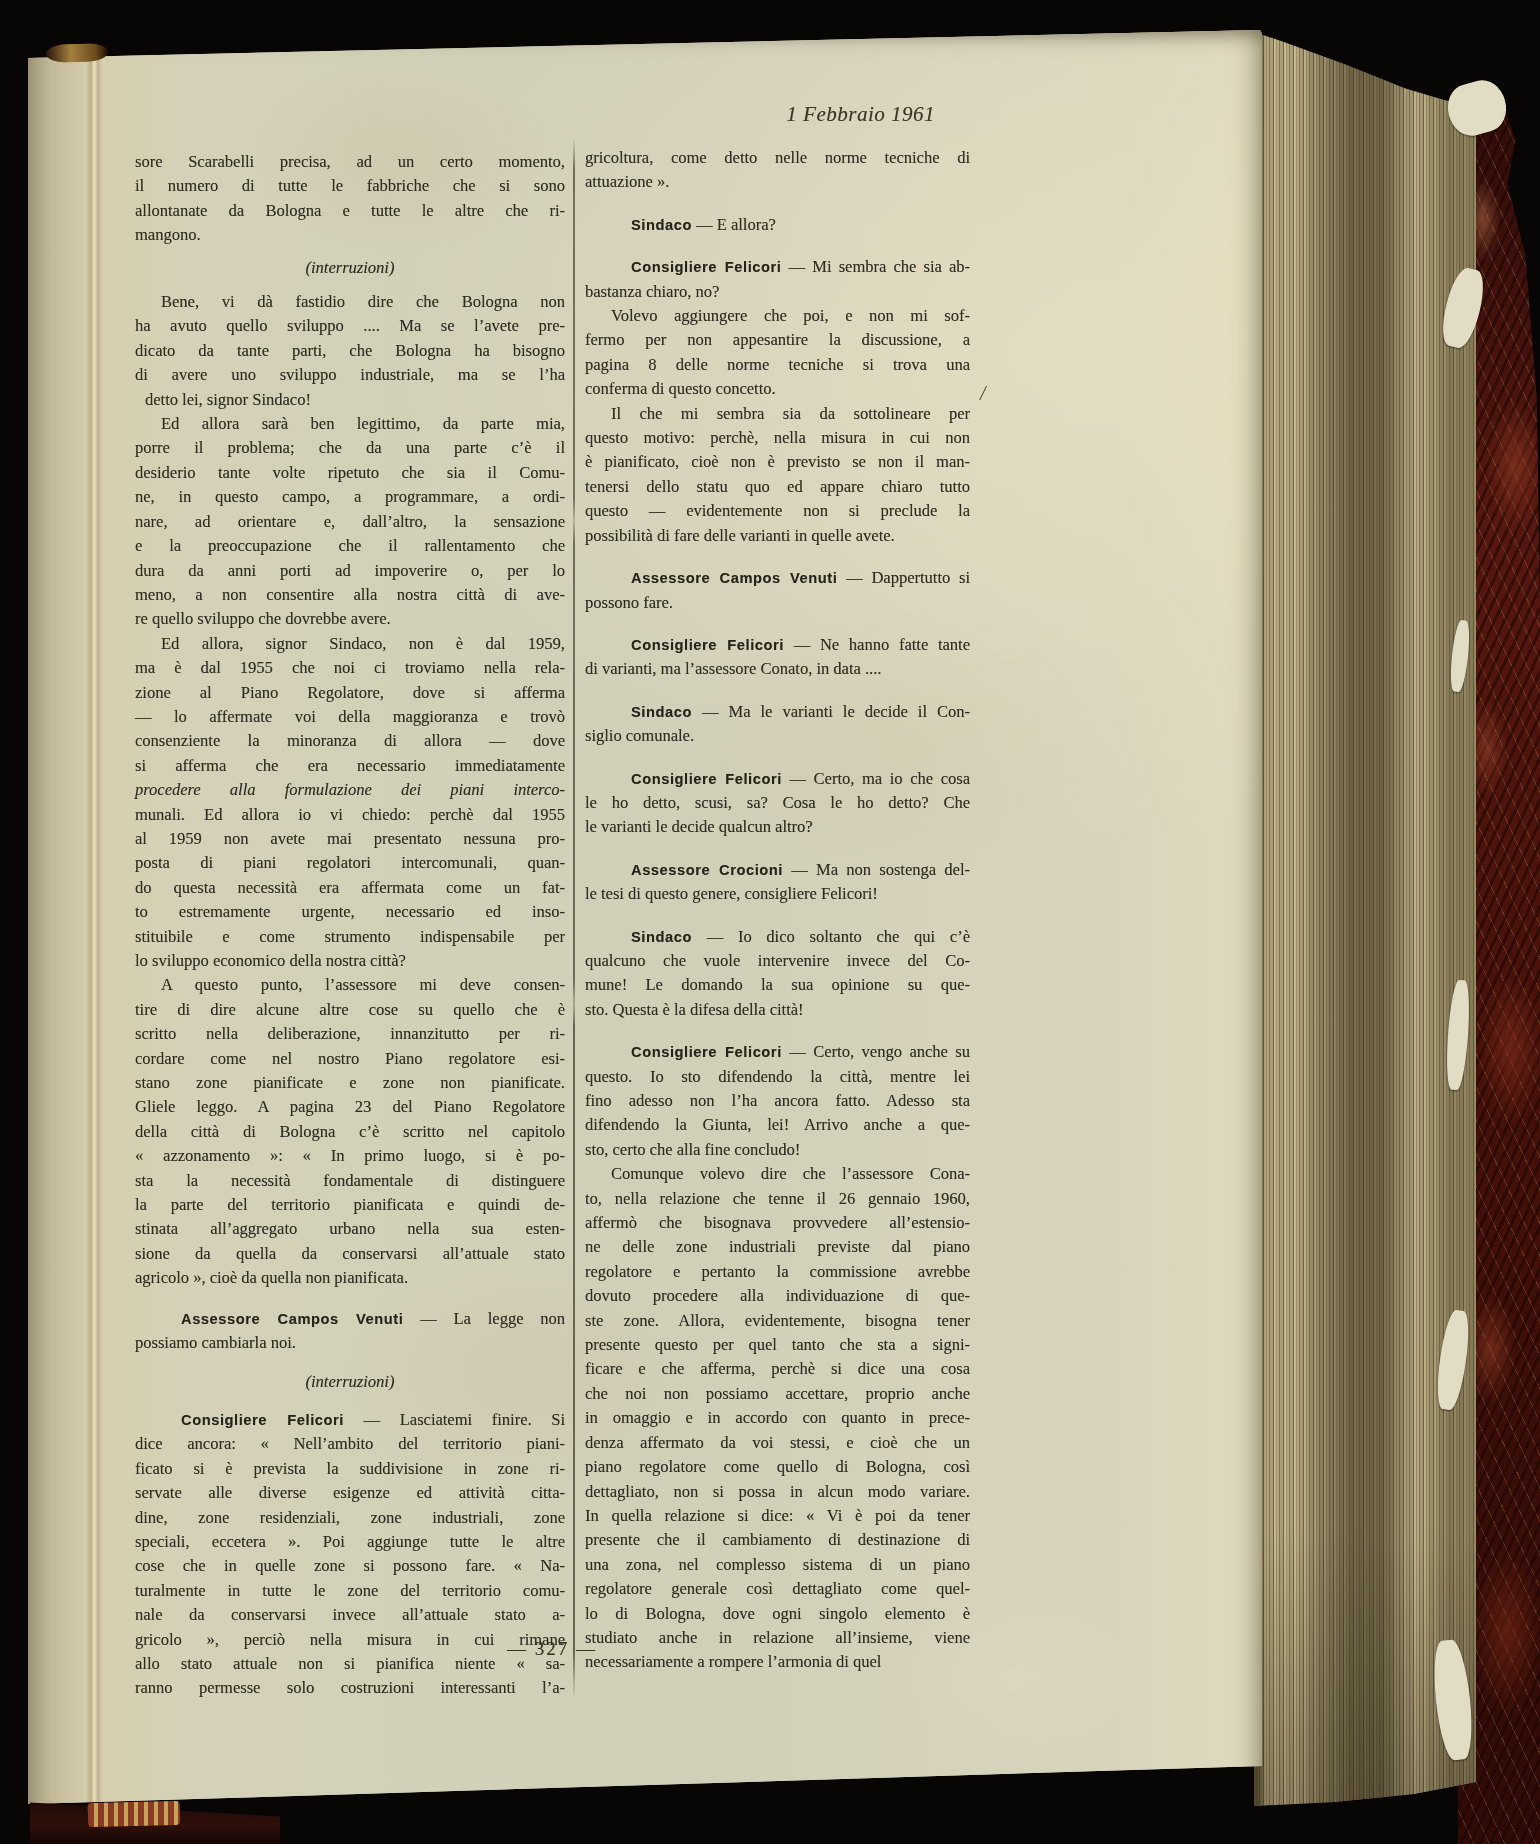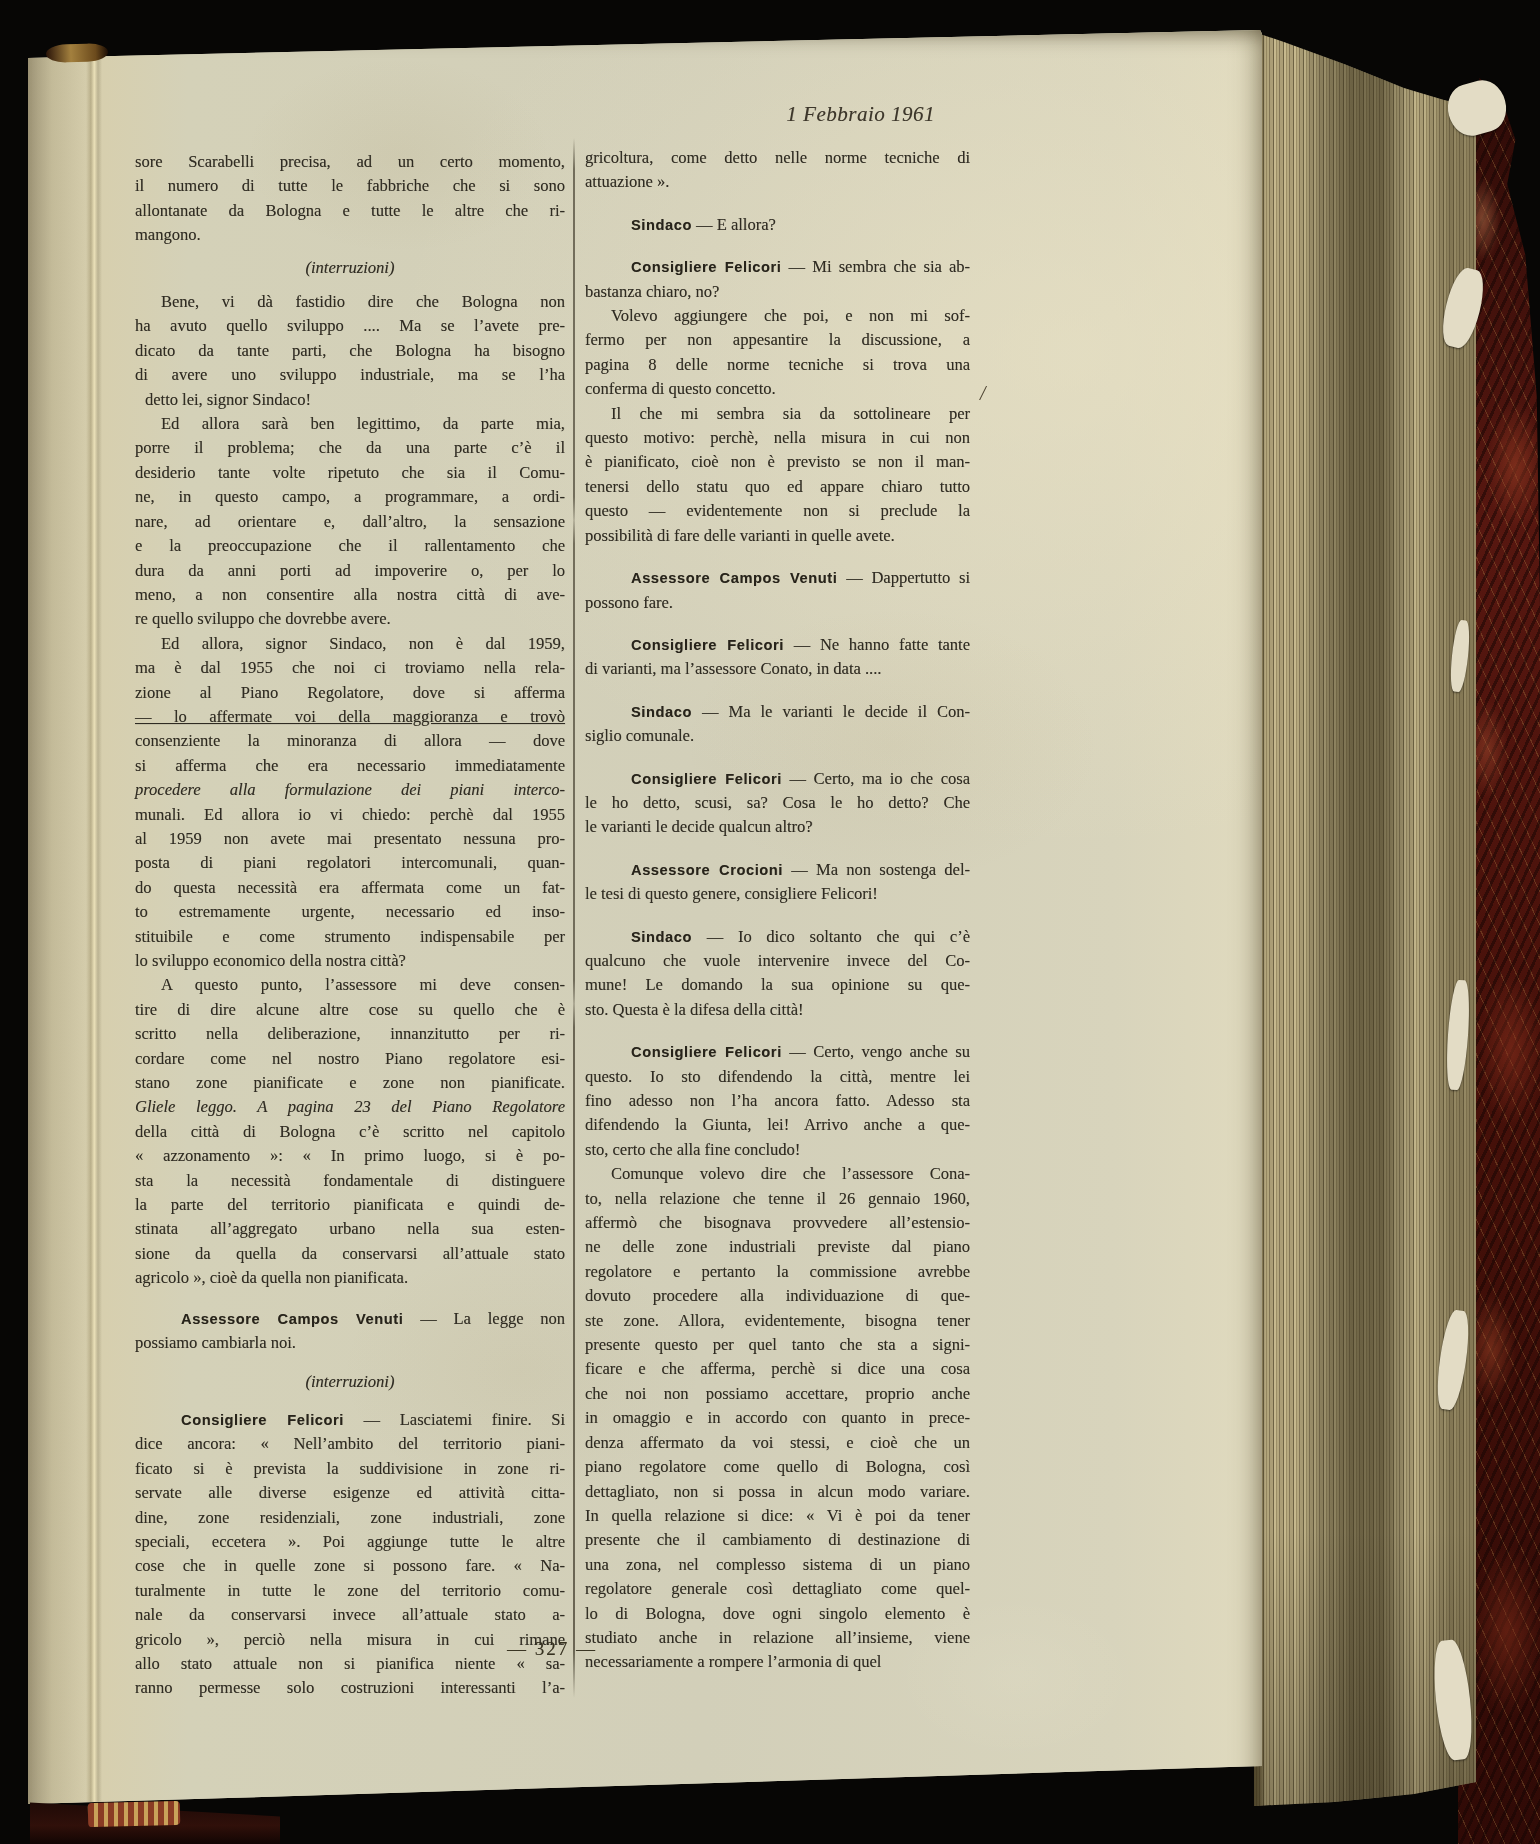--- a/index.html
+++ b/index.html
@@ -131,37 +131,37 @@
         <div class="line" style="color: rgb(47, 43, 34);">desiderio tante volte ripetuto che sia il Comu-</div>
         <div class="line" style="color: rgb(47, 43, 34);">ne, in questo campo, a programmare, a ordi-</div>
         <div class="line" style="color: rgb(47, 43, 34);">nare, ad orientare e, dall’altro, la sensazione</div>
         <div class="line" style="color: rgb(47, 43, 34);">e la preoccupazione che il rallentamento che</div>
         <div class="line" style="color: rgb(47, 43, 34);">dura da anni porti ad impoverire o, per lo</div>
         <div class="line" style="color: rgb(47, 43, 34);">meno, a non consentire alla nostra città di ave-</div>
         <div class="line nj" style="color: rgb(47, 43, 34);">re quello sviluppo che dovrebbe avere.</div>
         <div class="line ind" style="color: rgb(47, 43, 34);">Ed allora, signor Sindaco, non è dal 1959,</div>
         <div class="line" style="color: rgb(47, 43, 34);">ma è dal 1955 che noi ci troviamo nella rela-</div>
         <div class="line" style="color: rgb(47, 43, 34);">zione al Piano Regolatore, dove si afferma</div>
-        <div class="line" style="color: rgb(47, 43, 34); text-decoration: underline;">— lo affermate voi della maggioranza e trovò</div>
+        <div class="line" style="color: rgb(47, 43, 34);">— lo affermate voi della maggioranza e trovò</div>
         <div class="line" style="color: rgb(47, 43, 34);">consenziente la minoranza di allora — dove</div>
         <div class="line" style="color: rgb(47, 43, 34);">si afferma che era necessario immediatamente</div>
         <div class="line" style="color: rgb(47, 43, 34); font-style: italic;">procedere alla formulazione dei piani interco-</div>
         <div class="line" style="color: rgb(47, 43, 34);">munali. Ed allora io vi chiedo: perchè dal 1955</div>
         <div class="line" style="color: rgb(47, 43, 34);">al 1959 non avete mai presentato nessuna pro-</div>
         <div class="line" style="color: rgb(47, 43, 34);">posta di piani regolatori intercomunali, quan-</div>
         <div class="line" style="color: rgb(47, 43, 34);">do questa necessità era affermata come un fat-</div>
         <div class="line" style="color: rgb(47, 43, 34);">to estremamente urgente, necessario ed inso-</div>
         <div class="line" style="color: rgb(47, 43, 34);">stituibile e come strumento indispensabile per</div>
         <div class="line nj" style="color: rgb(47, 43, 34);">lo sviluppo economico della nostra città?</div>
         <div class="line ind" style="color: rgb(47, 43, 34);">A questo punto, l’assessore mi deve consen-</div>
         <div class="line" style="color: rgb(47, 43, 34);">tire di dire alcune altre cose su quello che è</div>
         <div class="line" style="color: rgb(47, 43, 34);">scritto nella deliberazione, innanzitutto per ri-</div>
         <div class="line" style="color: rgb(47, 43, 34);">cordare come nel nostro Piano regolatore esi-</div>
         <div class="line" style="color: rgb(47, 43, 34);">stano zone pianificate e zone non pianificate.</div>
-        <div class="line" style="color: rgb(47, 43, 34); font-style: italic;">Gliele leggo. A pagina 23 del Piano Regolatore</div>
+        <div class="line" style="color: rgb(47, 43, 34);">Gliele leggo. A pagina 23 del Piano Regolatore</div>
         <div class="line" style="color: rgb(47, 43, 34);">della città di Bologna c’è scritto nel capitolo</div>
         <div class="line" style="color: rgb(47, 43, 34);">« azzonamento »: « In primo luogo, si è po-</div>
         <div class="line" style="color: rgb(47, 43, 34);">sta la necessità fondamentale di distinguere</div>
         <div class="line" style="color: rgb(47, 43, 34);">la parte del territorio pianificata e quindi de-</div>
         <div class="line" style="color: rgb(47, 43, 34);">stinata all’aggregato urbano nella sua esten-</div>
         <div class="line" style="color: rgb(47, 43, 34);">sione da quella da conservarsi all’attuale stato</div>
         <div class="line nj" style="color: rgb(47, 43, 34);">agricolo », cioè da quella non pianificata.</div>
         <div style="height: 16px;"></div>
         <div class="line speaker" style="color: rgb(47, 43, 34);"><span class="spname">Assessore Campos Venuti</span> — La legge non</div>
         <div class="line nj" style="color: rgb(47, 43, 34);">possiamo cambiarla noi.</div>

